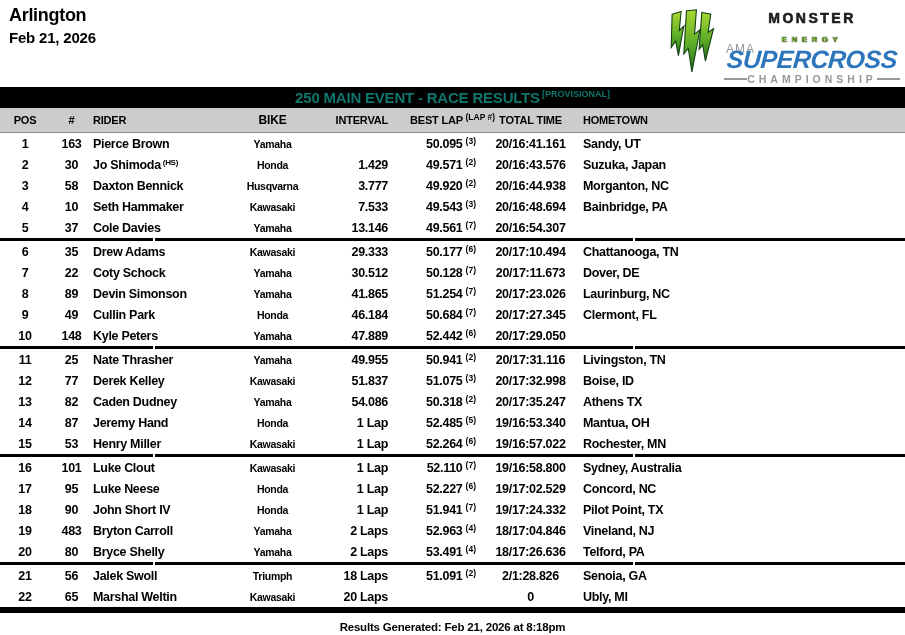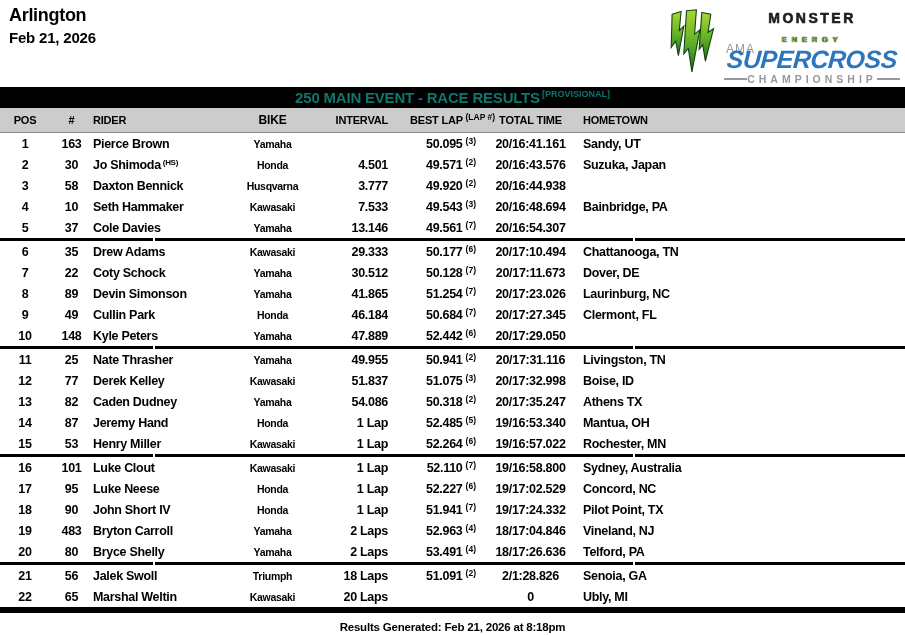--- a/index.html
+++ b/index.html
@@ -129,33 +129,34 @@
           <div class="cell c-int"></div>
           <div class="cell c-best">50.095 <span class="sup">(3)</span></div>
           <div class="cell c-total">20/16:41.161</div>
           <div class="cell c-home">Sandy, UT</div>
         </div>
         <div class="trow">
           <div class="cell c-pos">2</div>
           <div class="cell c-num">30</div>
           <div class="cell c-rider">Jo Shimoda<span class="rsup"> (HS)</span></div>
           <div class="cell c-bike">Honda</div>
-          <div class="cell c-int">4.501</div>
+          <div class="cell c-int">1.429</div>
           <div class="cell c-best">49.571 <span class="sup">(2)</span></div>
           <div class="cell c-total">20/16:43.576</div>
           <div class="cell c-home">Suzuka, Japan</div>
         </div>
         <div class="trow">
           <div class="cell c-pos">3</div>
           <div class="cell c-num">58</div>
           <div class="cell c-rider">Daxton Bennick</div>
           <div class="cell c-bike">Husqvarna</div>
           <div class="cell c-int">3.777</div>
           <div class="cell c-best">49.920 <span class="sup">(2)</span></div>
           <div class="cell c-total">20/16:44.938</div>
+          <div class="cell c-home">Morganton, NC</div>
         </div>
         <div class="trow">
           <div class="cell c-pos">4</div>
           <div class="cell c-num">10</div>
           <div class="cell c-rider">Seth Hammaker</div>
           <div class="cell c-bike">Kawasaki</div>
           <div class="cell c-int">7.533</div>
           <div class="cell c-best">49.543 <span class="sup">(3)</span></div>
           <div class="cell c-total">20/16:48.694</div>
           <div class="cell c-home">Bainbridge, PA</div>

